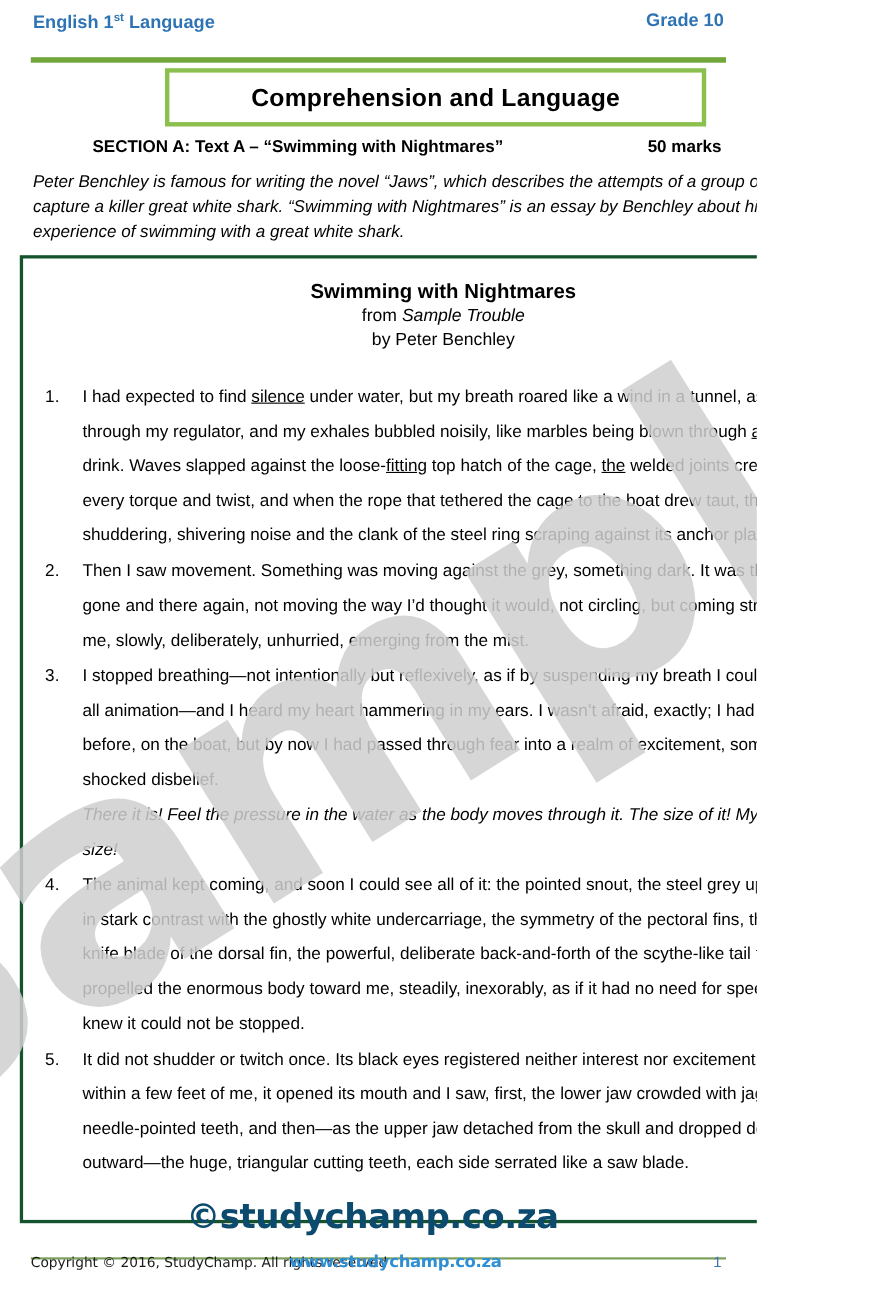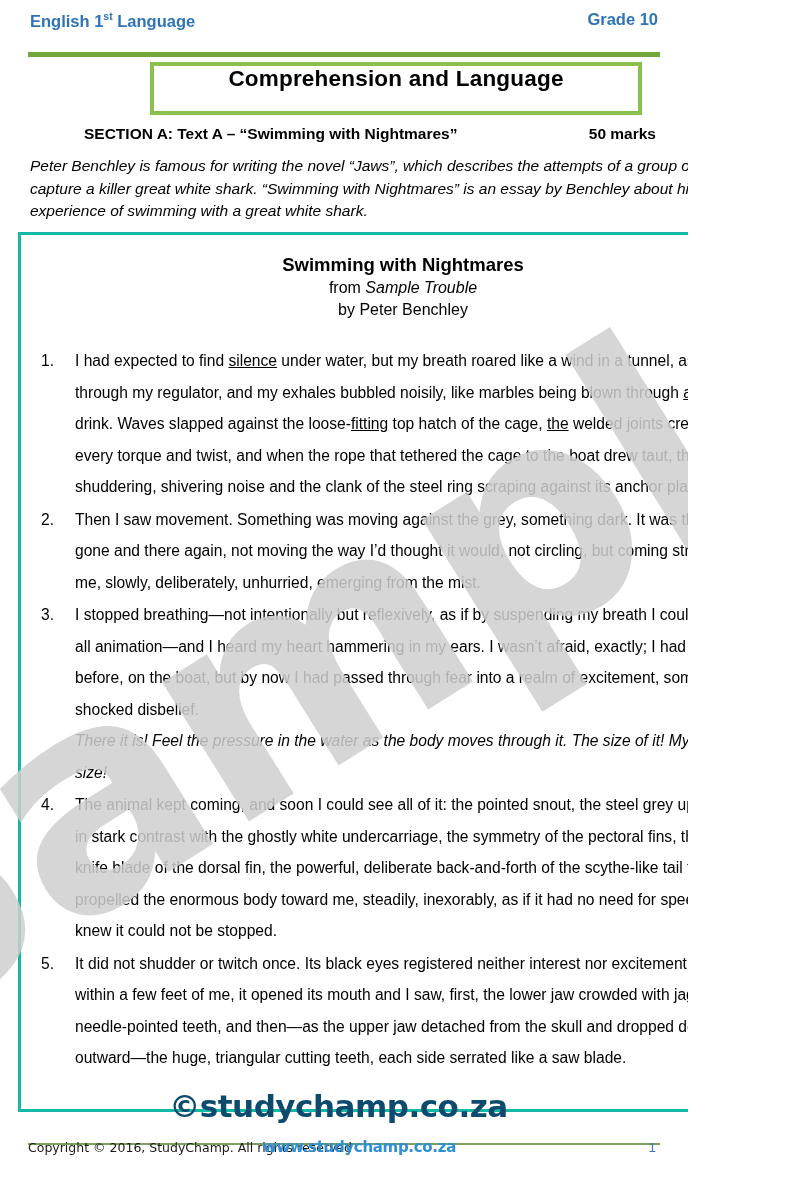--- a/index.html
+++ b/index.html
@@ -43,21 +43,21 @@
     background: #71A63B;
   }
 
   
   .title-box {
     position: absolute;
     top: 62px; left: 150px; width: 492px; height: 53px;
     border: 4px solid #8CC04E;
     background: #ffffff;
     display: flex;
-    align-items: flex-start;
+    align-items: center;
     justify-content: center;
   }
   .title-box .title-text {
     font-size: 22.5px;
     font-weight: bold;
     color: #000;
     letter-spacing: .2px;
   }
 
   
@@ -82,21 +82,21 @@
     line-height: 22.5px;
     color: #000;
     text-align: left;
   }
 
   
   .passage-box {
     position: absolute;
     top: 232px; left: 18px;
     width: 776px; height: 880px;
-    border: 3px solid #14b8a6;
+    border: 3px solid #14532d;
     background: transparent;
     padding: 14px 22px 10px 16px;
   }
 
   .passage-title {
     text-align: center;
     font-size: 18.5px;
     font-weight: bold;
     color: #000;
     line-height: 24px;

